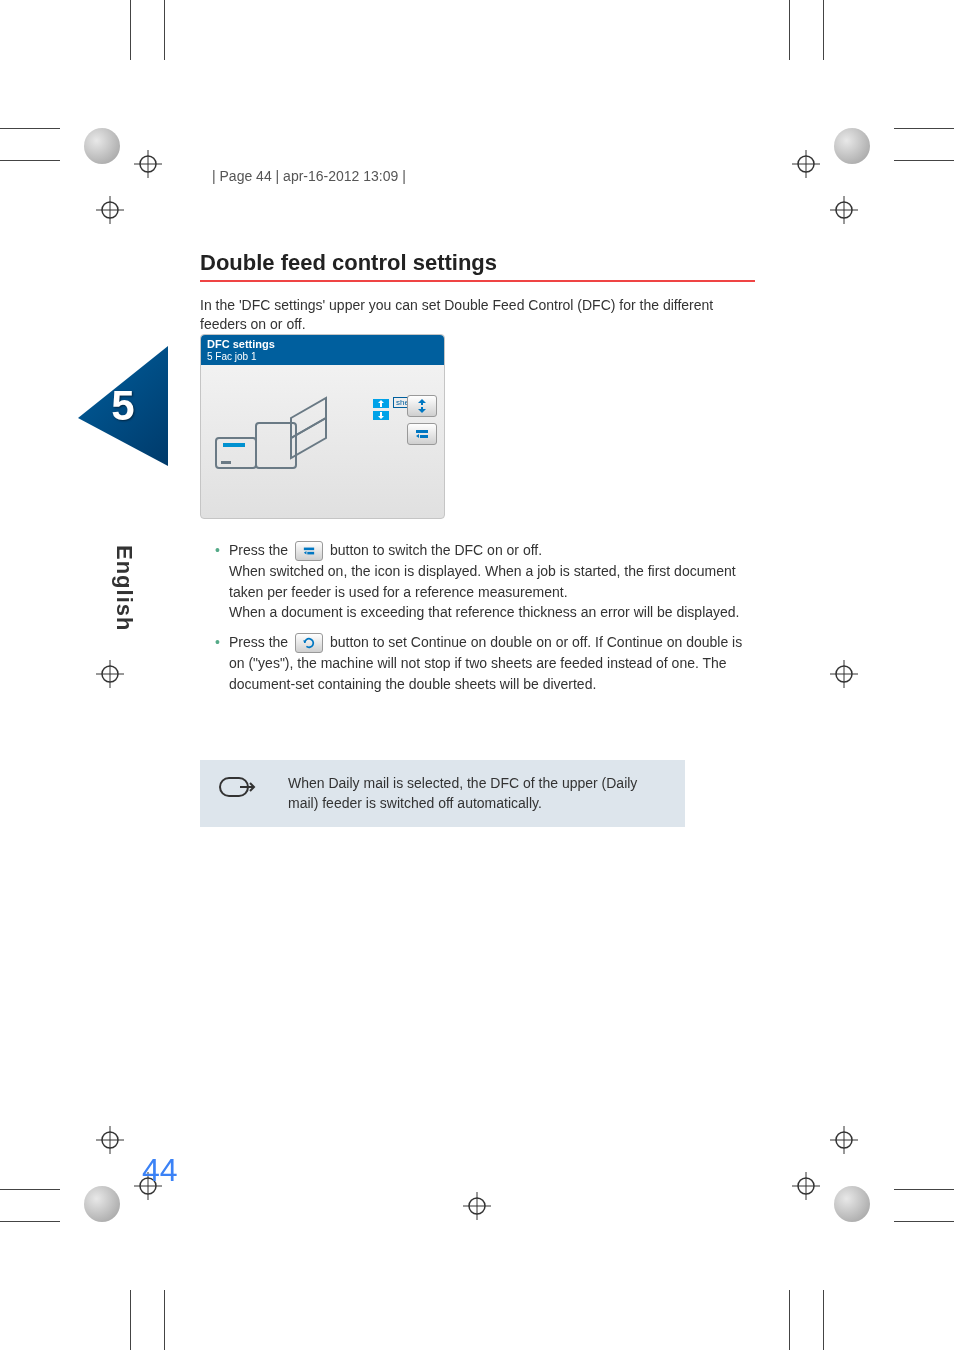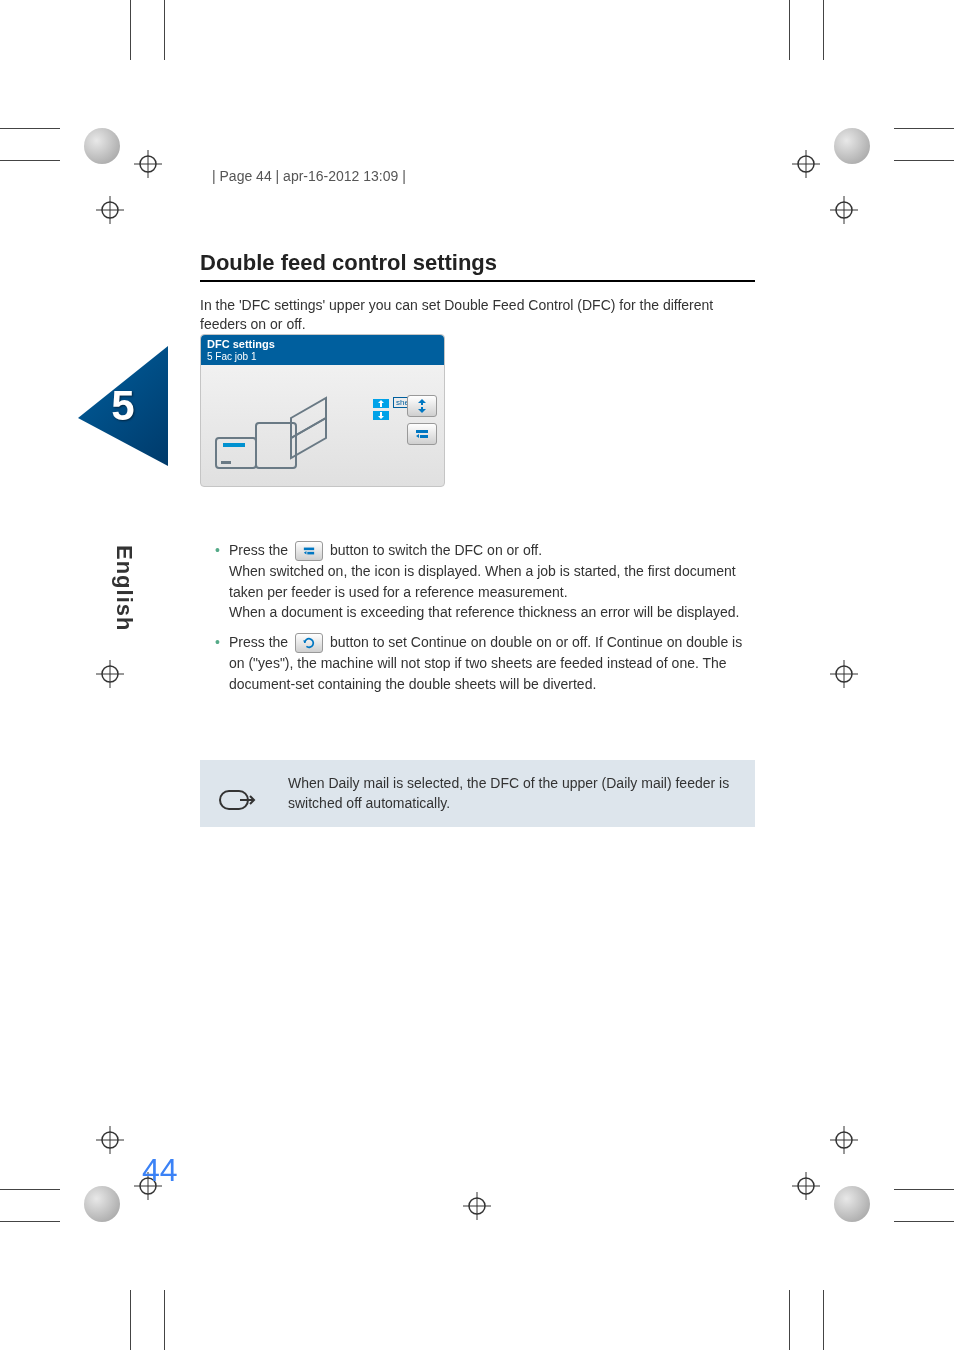--- a/index.html
+++ b/index.html
@@ -21,30 +21,30 @@
   .reg-mark svg { width: 28px; height: 28px; display: block; }
   .binding-circle { position: absolute; width: 36px; height: 36px; border-radius: 50%; background: radial-gradient(circle at 35% 35%, #e8e8e8, #9b9b9b); }
 
   
   .meta-header { position: absolute; top: 168px; left: 212px; font-size: 14px; color: #555; }
 
   
   .section-title {
     position: absolute; top: 250px; left: 200px; width: 555px;
     font-size: 22px; font-weight: bold; color: #222;
-    border-bottom: 2px solid #000000; padding-bottom: 4px;
+    border-bottom: 2px solid #ef4444; padding-bottom: 4px;
   }
 
   
   .intro { position: absolute; top: 296px; left: 200px; width: 555px; font-size: 14px; line-height: 1.35; }
 
   
   .dfc-panel {
     position: absolute; top: 334px; left: 200px;
-    width: 245px; height: 153px;
+    width: 245px; height: 185px;
     background: linear-gradient(to bottom, #f5f5f5 0%, #e0e0e0 100%);
     border-radius: 4px; border: 1px solid #c5c5c5;
   }
   .dfc-titlebar { background: #005f9e; color: #fff; font-size: 11px; font-weight: bold; padding: 3px 6px 1px; border-radius: 4px 4px 0 0; }
   .dfc-subtitle { background: #005f9e; color: #fff; font-size: 10px; padding: 0 6px 3px; }
   .dfc-body { position: relative; height: 128px; }
   .machine-svg { position: absolute; left: 10px; top: 18px; width: 130px; height: 95px; }
   .dfc-icons { position: absolute; right: 55px; top: 34px; }
   .dfc-icons .ic { width: 16px; height: 9px; background: #00a2e8; margin-bottom: 3px; display: flex; align-items: center; justify-content: center; }
   .dfc-icons .ic svg { width: 12px; height: 7px; fill: #fff; }
@@ -70,21 +70,21 @@
     transform: rotate(90deg); transform-origin: left top; }
 
   
   .bullets { position: absolute; left: 215px; top: 540px; width: 540px; font-size: 14px; line-height: 1.45; }
   .bullets li { list-style: none; margin-bottom: 10px; position: relative; padding-left: 14px; }
   .bullets li::before { content: "•"; position: absolute; left: 0; color: #5a8; font-size: 14px; }
   .inline-btn { display: inline-flex; vertical-align: middle; width: 28px; height: 20px; background: linear-gradient(#fff,#cfcfcf); border:1px solid #999; border-radius:3px; align-items:center; justify-content:center; margin: 0 3px; }
   .inline-btn svg { width: 14px; height: 12px; fill:#0077c2; }
 
   
-  .note-box { position: absolute; left: 200px; top: 760px; width: 555px; background: #dde5ec; padding: 14px 18px; display:flex; align-items:flex-end; gap: 30px; }
+  .note-box { position: absolute; left: 200px; top: 760px; width: 485px; background: #dde5ec; padding: 14px 18px; display:flex; align-items:flex-start; gap: 30px; }
   .note-icon { width: 40px; height: 26px; flex-shrink:0; }
   .note-icon svg { width: 40px; height: 26px; stroke:#333; fill:none; stroke-width:2; }
   .note-text { font-size: 14px; line-height: 1.4; }
 
   
   .page-num { position: absolute; left: 142px; top: 1152px; font-size: 32px; color: #3b82f6; }
 
   
   .line-left-outer { left: 130px; }
   .line-left-inner { left: 164px; }

